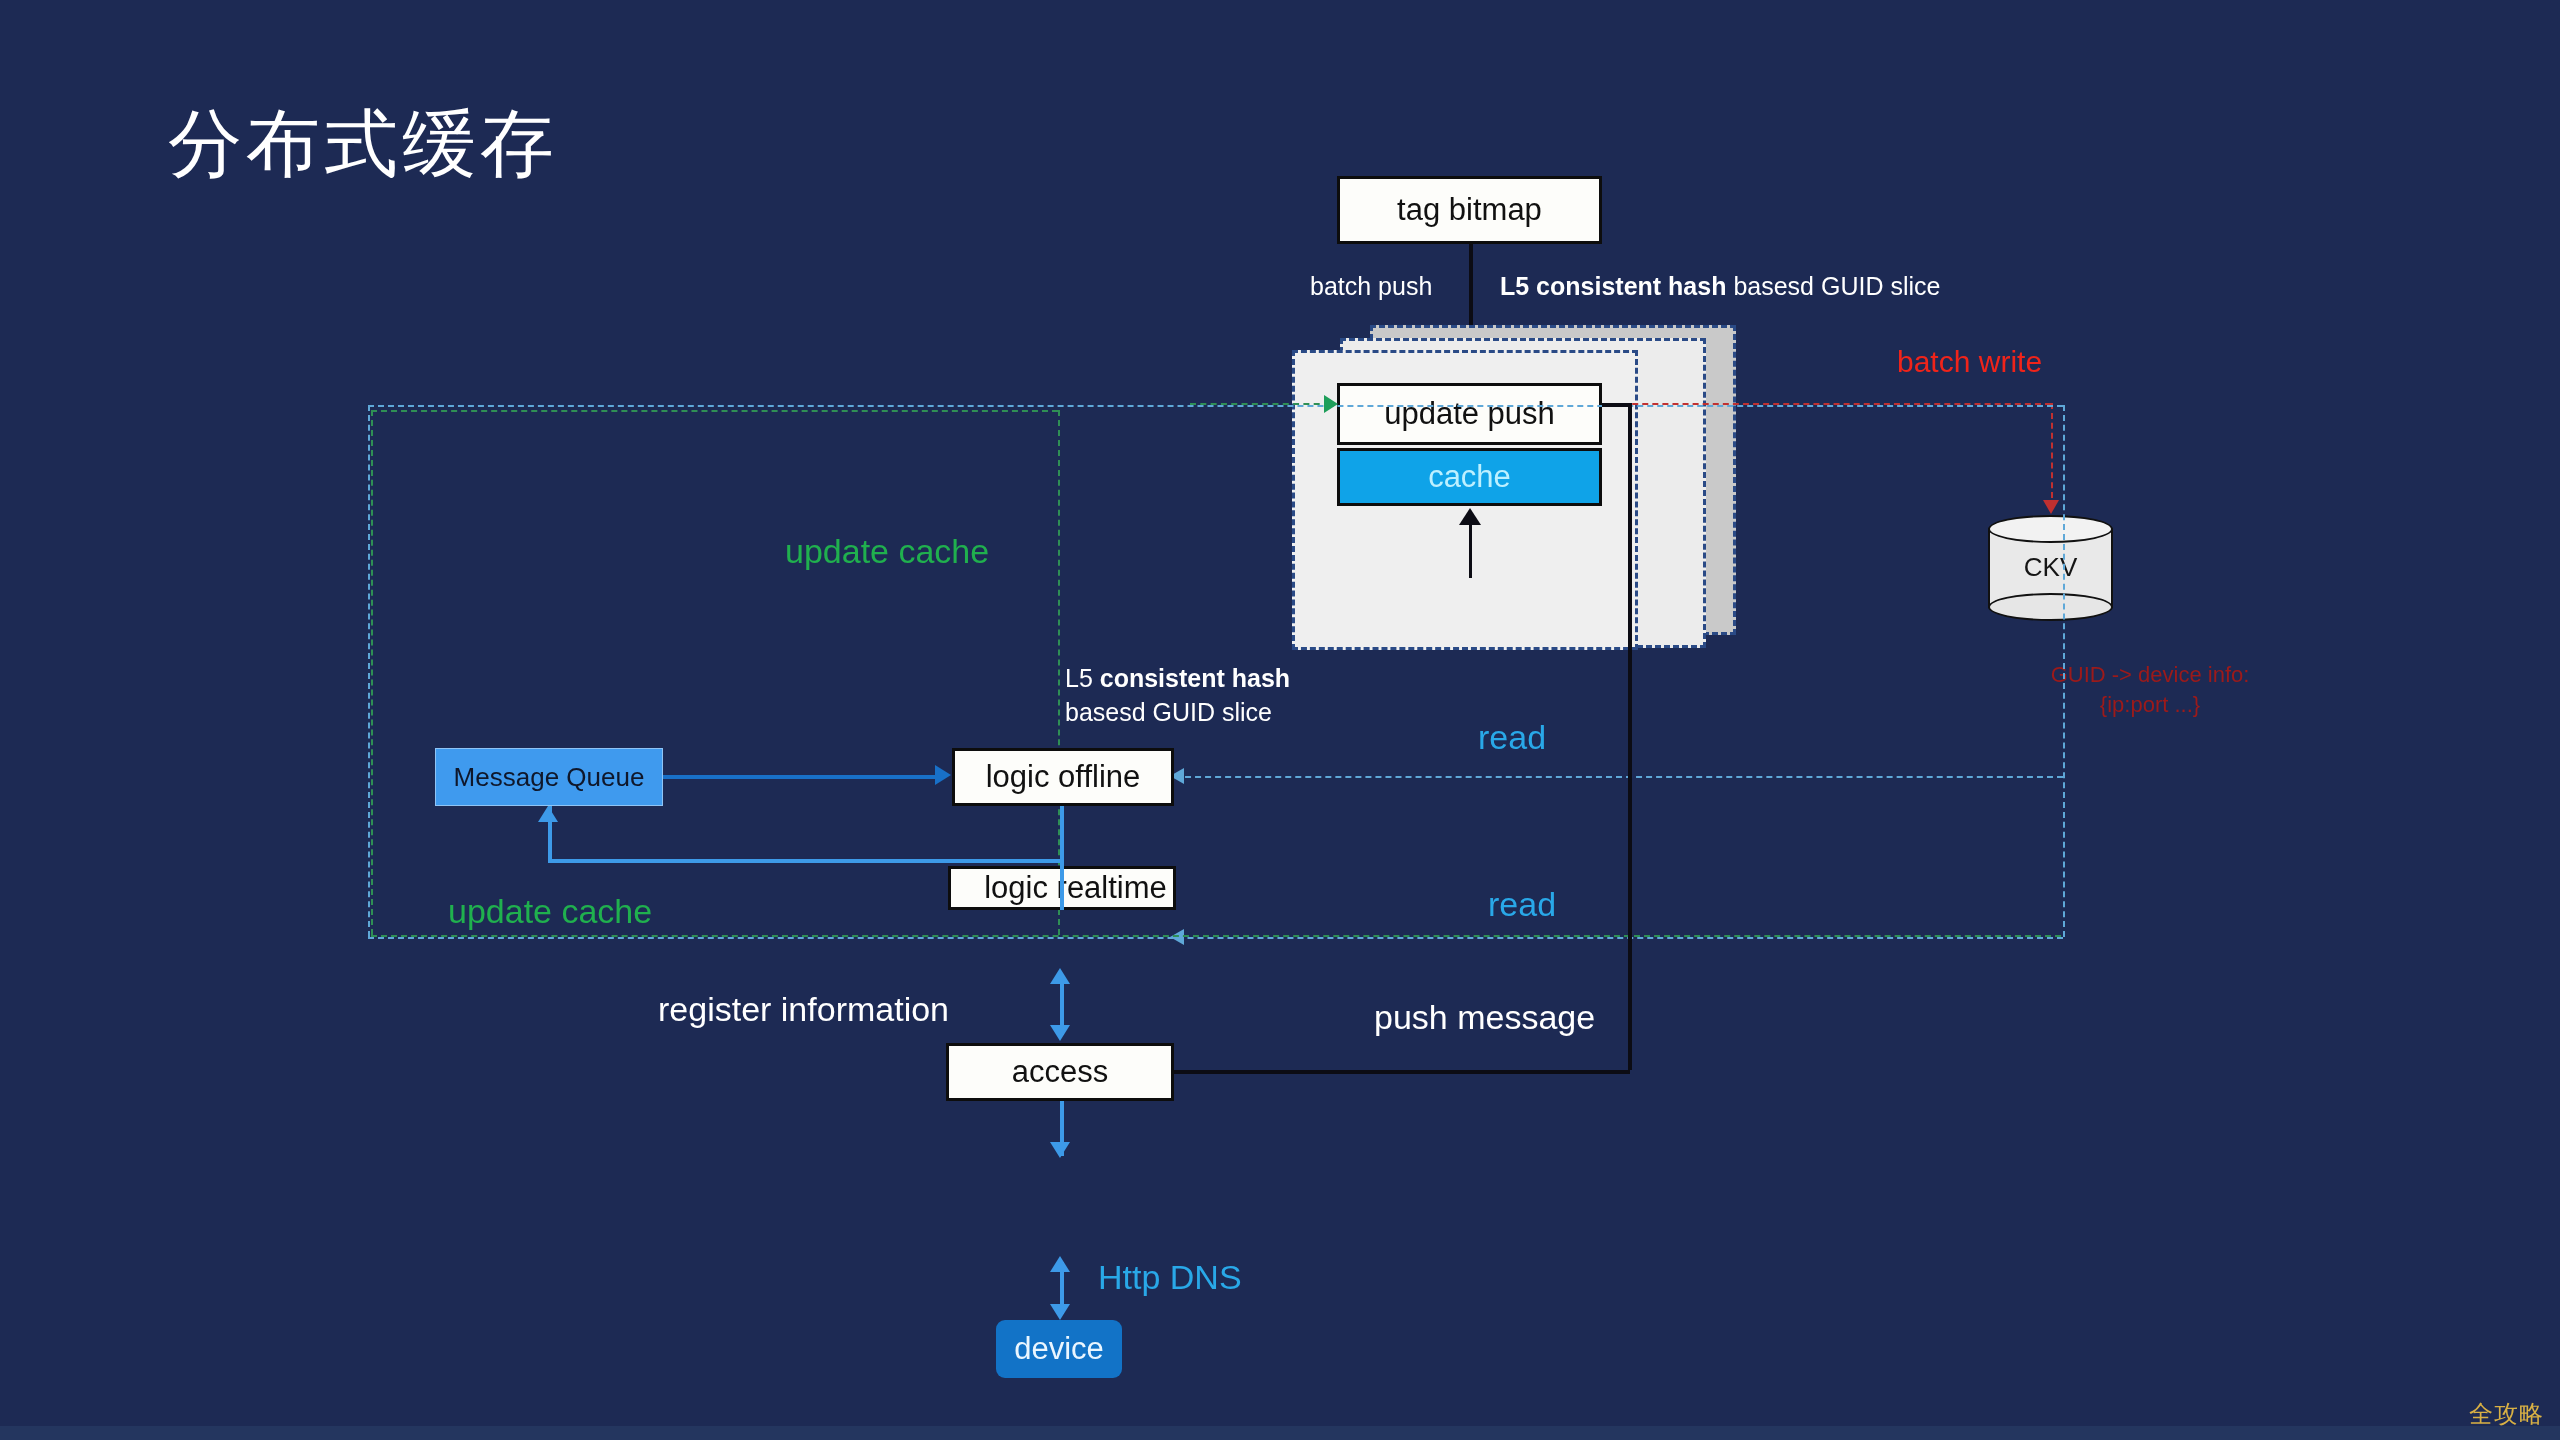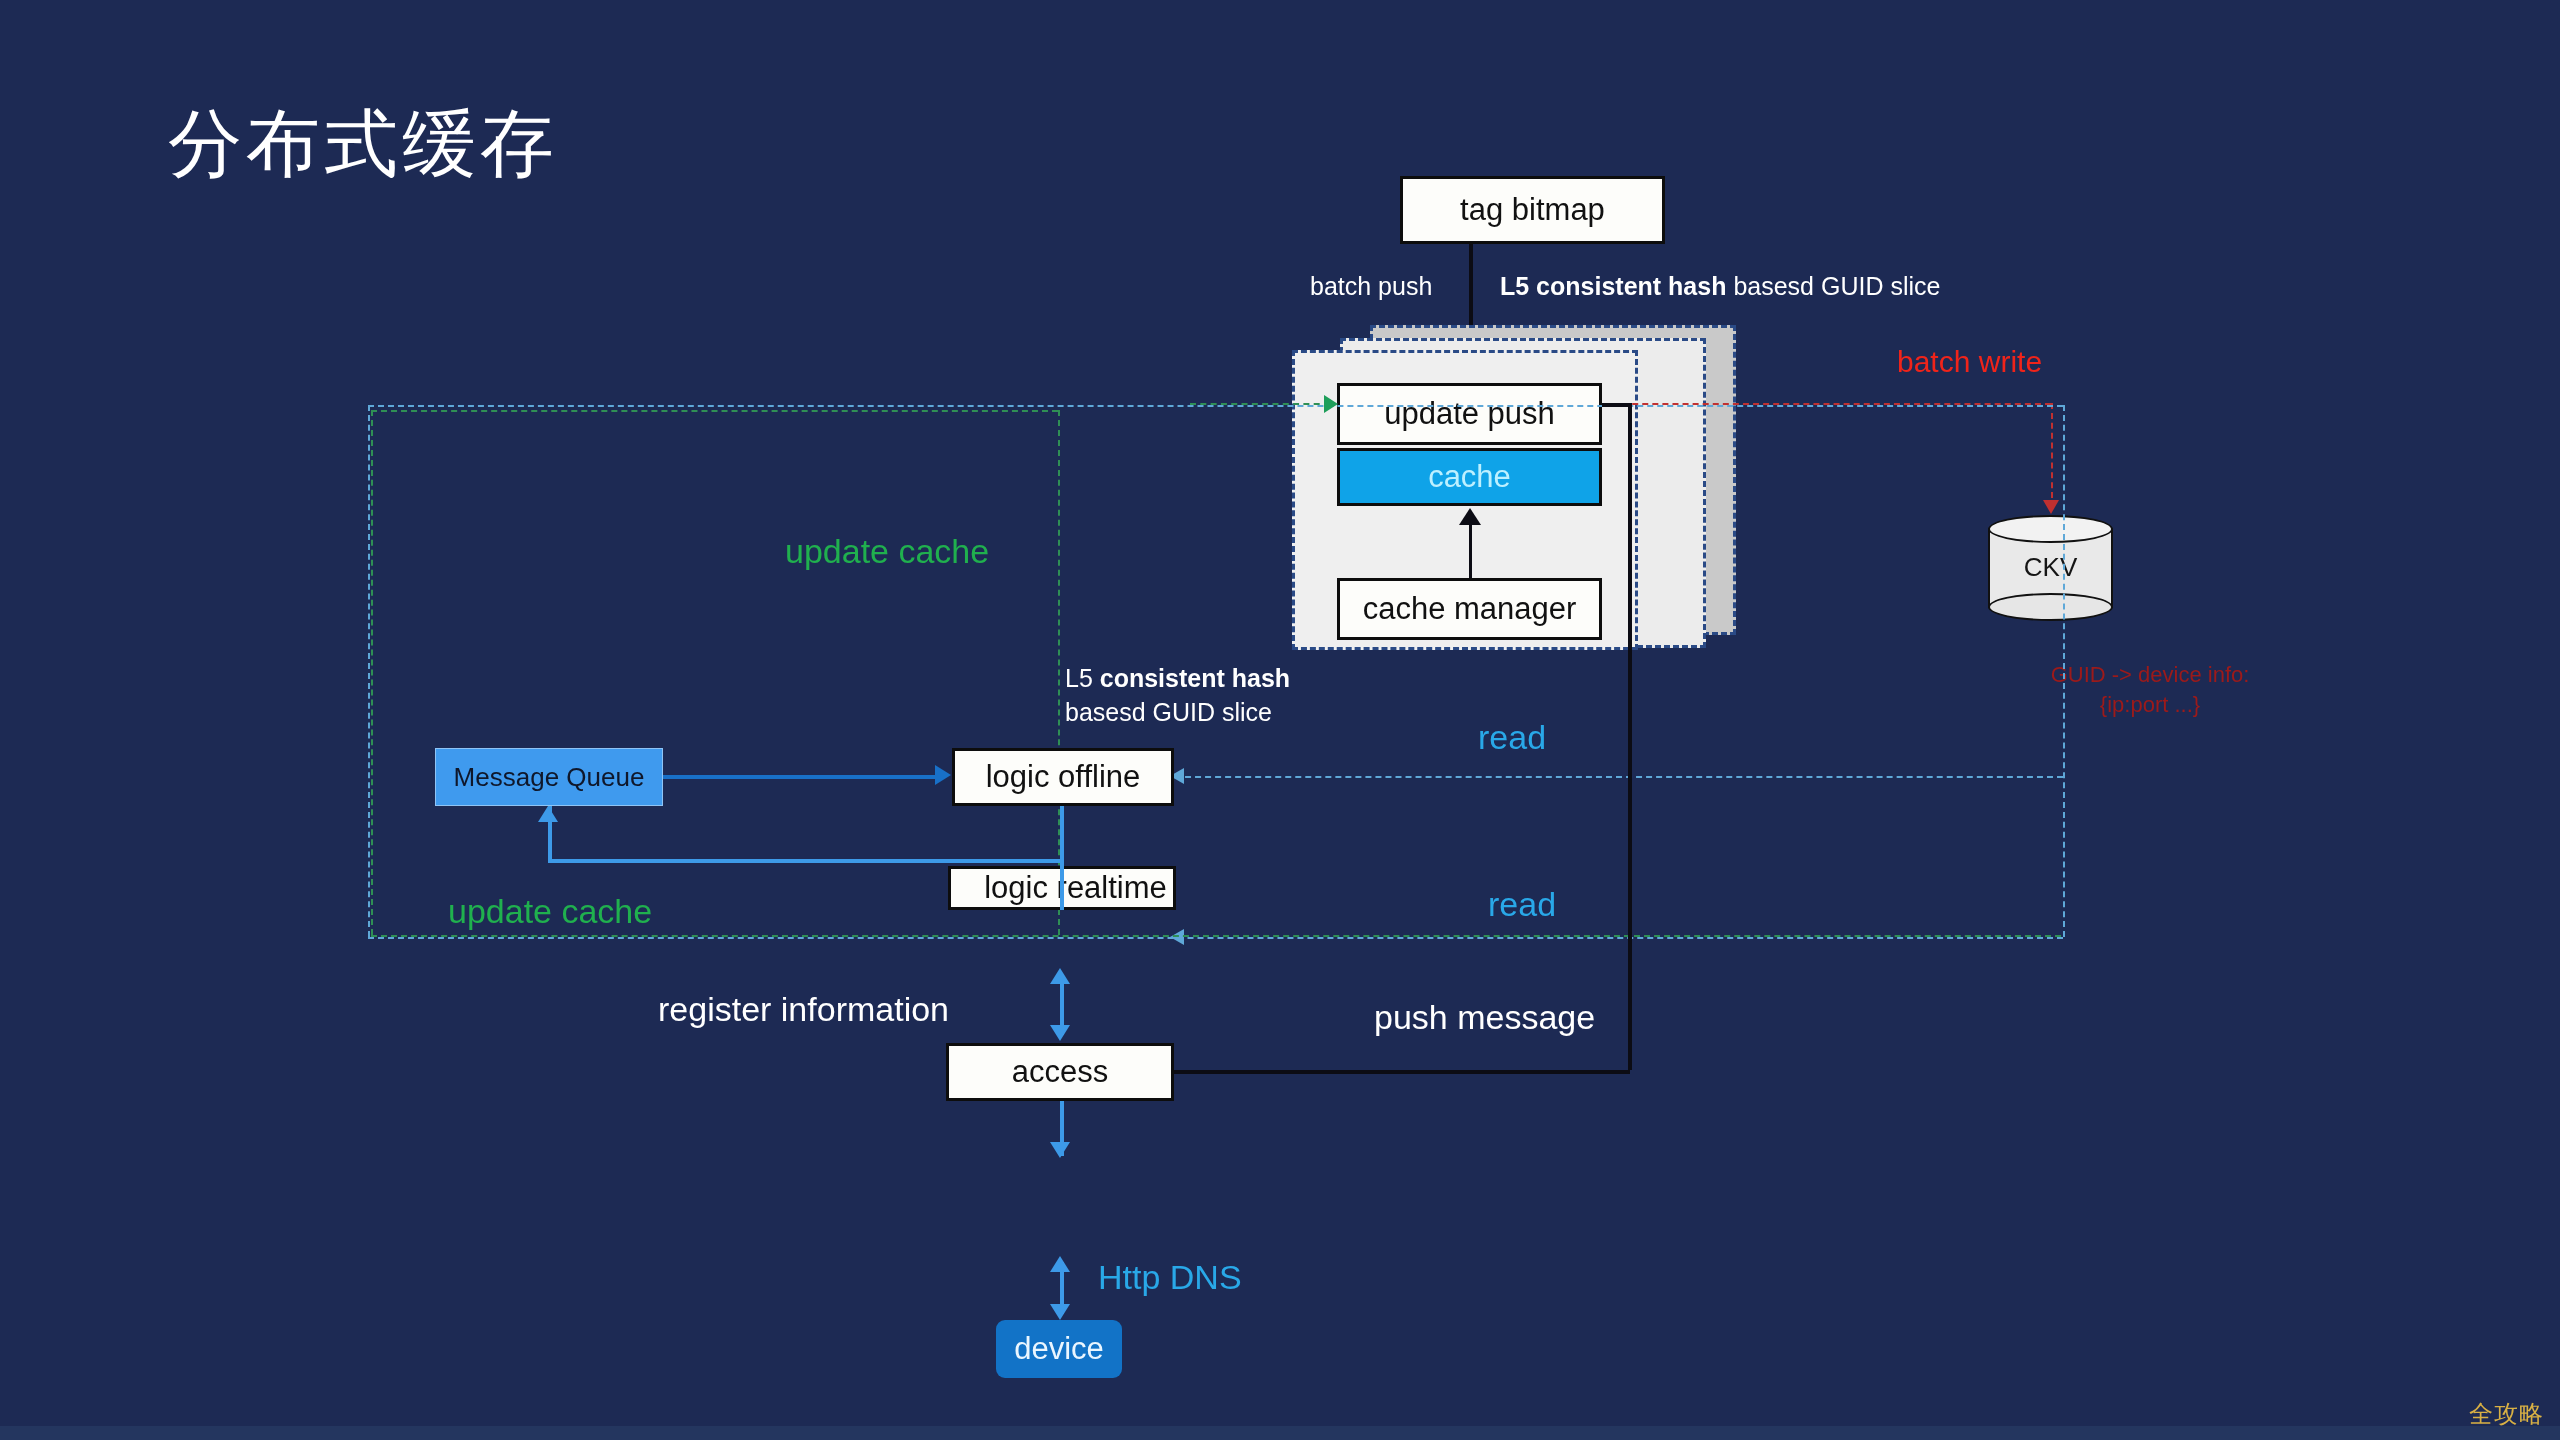--- a/index.html
+++ b/index.html
@@ -133,39 +133,38 @@
   #wm{right:16px;bottom:10px;font-size:24px;color:#d8b044;letter-spacing:1px;}
   #wmbar{left:0;bottom:0;width:2560px;height:14px;background:#24365f;}
 </style>
 </head>
 <body>
 
 <div id="stage">
 
   <div class="abs" id="title">分布式缓存</div>
 
-  <div class="abs wbox" style="left:1400px;top:176px;width:265px;height:68px;">tag bitmap</div>
+  <div class="abs wbox" style="left:1337px;top:176px;width:265px;height:68px;">tag bitmap</div>
 
   <div class="abs solidv" style="left:1469px;top:244px;height:150px;"></div>
   <div class="abs arr down" style="left:1458px;top:382px;"></div>
 
   <div class="abs lbl" style="left:1310px;top:272px;">batch push</div>
   <div class="abs lbl" style="left:1500px;top:272px;">
     <b>L5 consistent hash</b><span> basesd GUID slice</span>
   </div>
 
   <div class="abs panel gray" style="left:1370px;top:325px;width:366px;height:310px;"></div>
   <div class="abs panel" style="left:1340px;top:338px;width:366px;height:310px;"></div>
   <div class="abs panel front" style="left:1292px;top:350px;width:346px;height:300px;"></div>
 
   <div class="abs wbox" style="left:1337px;top:383px;width:265px;height:62px;">update push</div>
 
   <div class="abs cyanbox" style="left:1337px;top:448px;width:265px;height:58px;">cache</div>
 
-  <div class="abs wbox" style="left:1337px;top:578px;width:265px;height:62px;">cache manager</div>
 
   <div class="abs solidv" style="left:1469px;top:520px;height:58px;border-left-width:3px;"></div>
   <div class="abs arr up" style="left:1459px;top:508px;"></div>
 
   <div class="abs lbl red" style="left:1897px;top:345px;">batch write</div>
   <div class="abs dashh red" style="left:1602px;top:403px;width:449px;"></div>
   <div class="abs dashv red" style="left:2051px;top:403px;height:105px;"></div>
   <div class="abs arr rdown" style="left:2043px;top:500px;"></div>
 
   <div class="abs" id="ckv">

